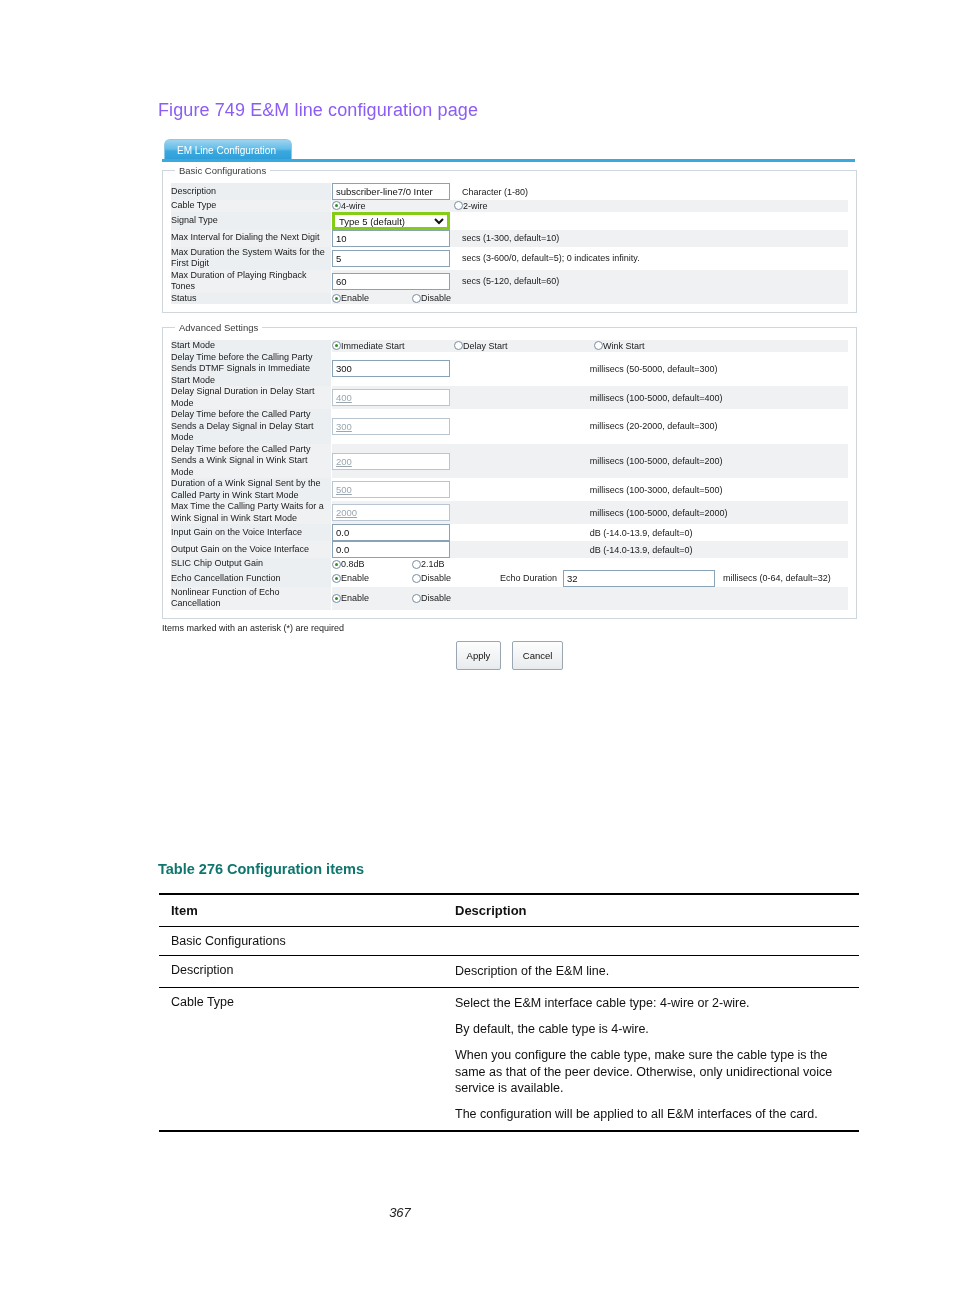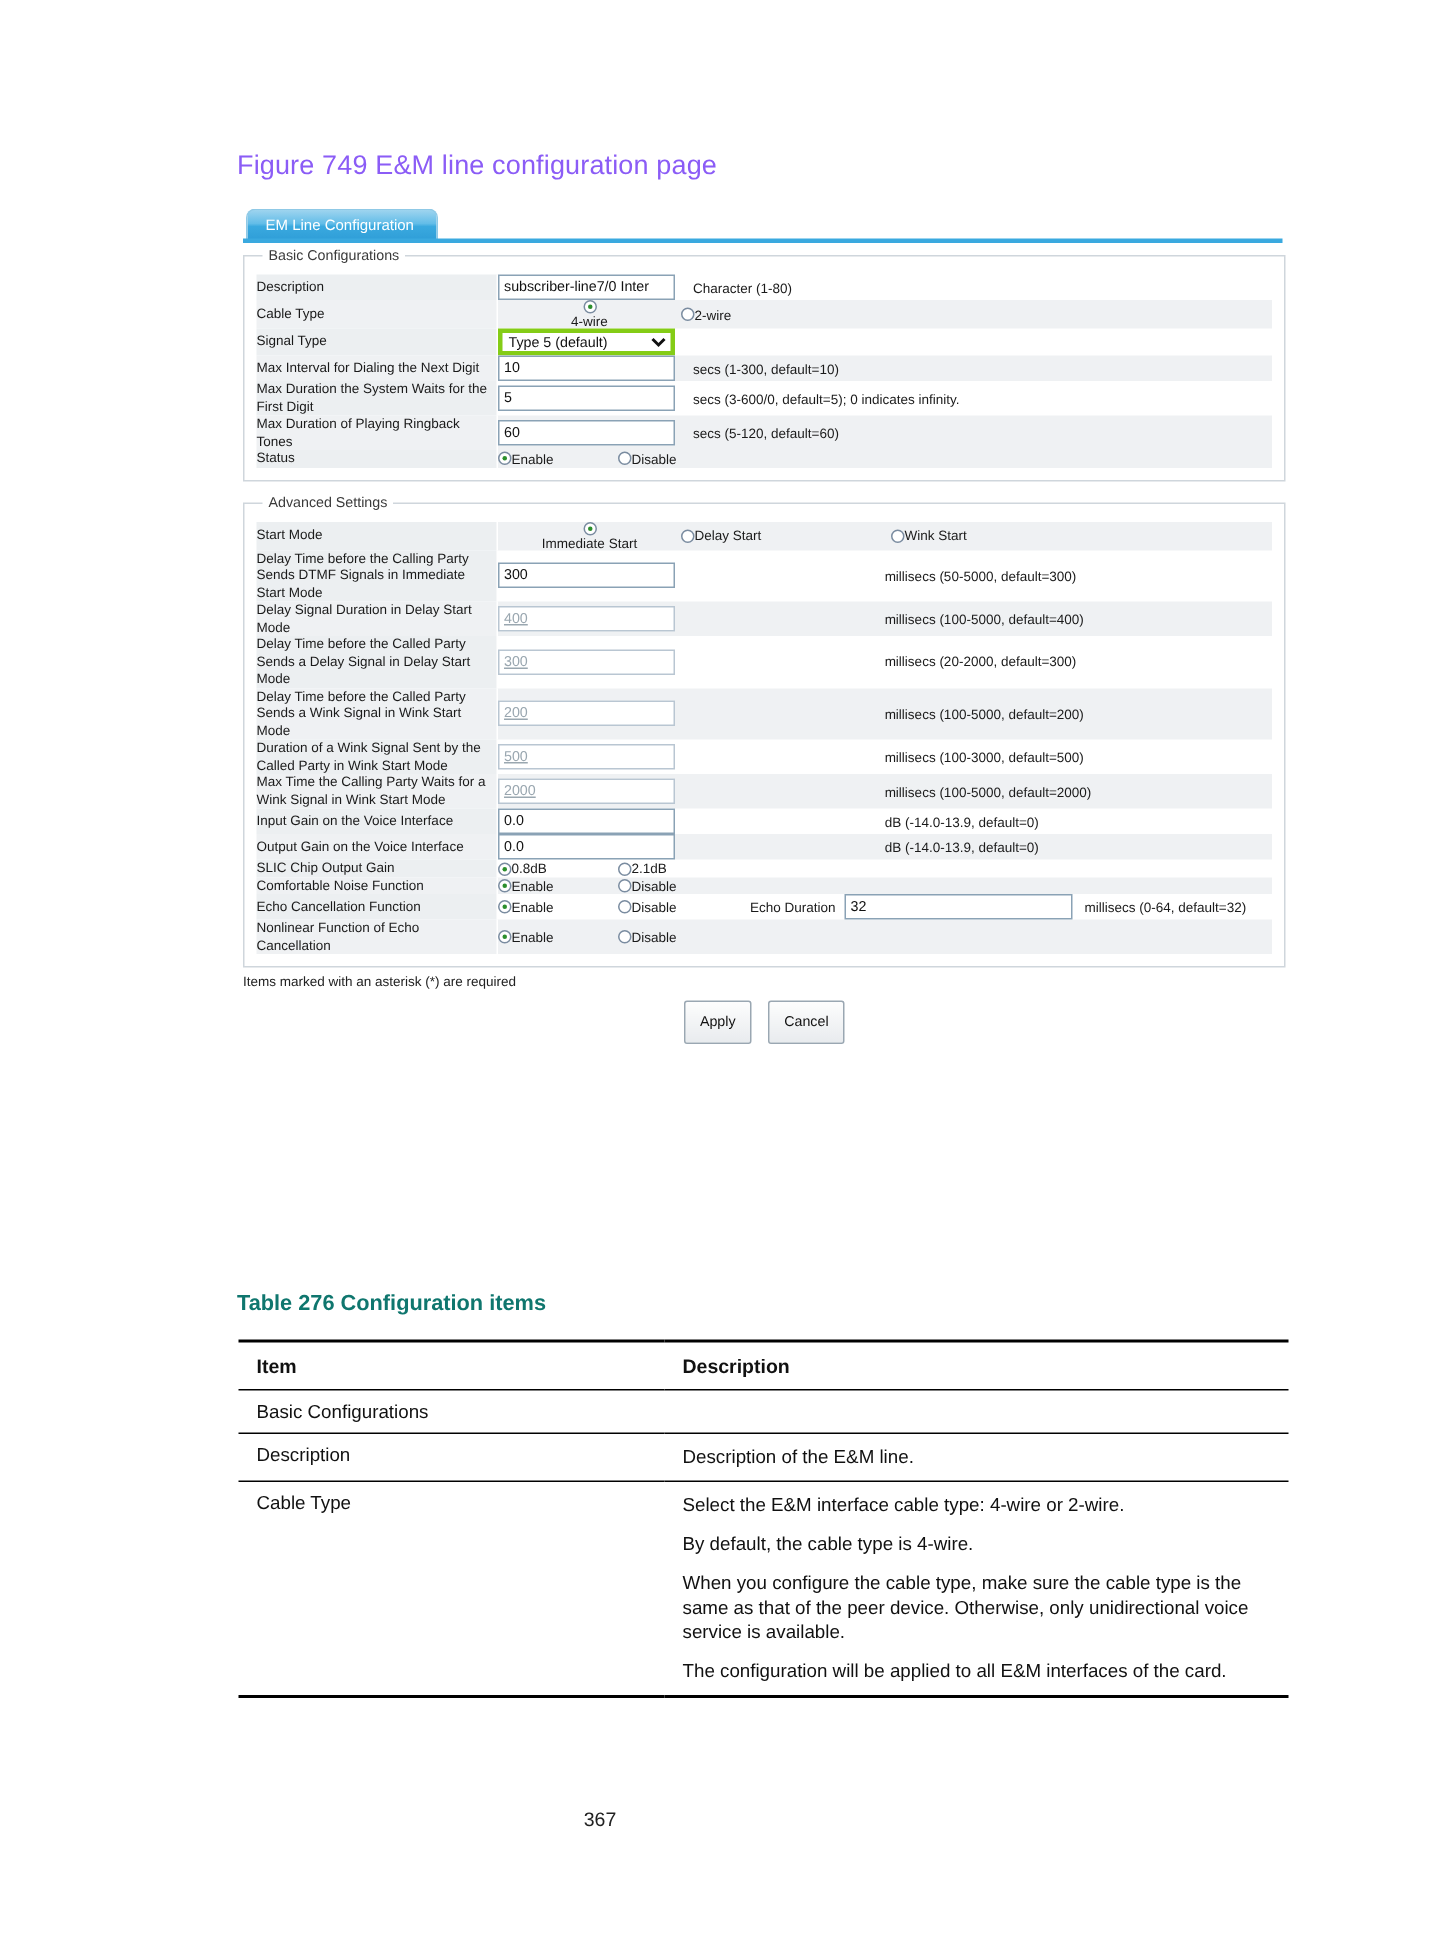--- a/index.html
+++ b/index.html
@@ -171,21 +171,21 @@
     position: absolute;
     left: 2px;
     top: 2px;
     width: 3px;
     height: 3px;
     border-radius: 50%;
     background: #2c8f2c;
   }
   .radio-cell { display: flex; align-items: center; }
   .radio-cell .slot { display: flex; align-items: center; }
-  .slot.s1 { width: 122px; flex-direction: column; }
+  .slot.s1 { width: 122px; }
   .slot.s2 { width: 180px; }
   .slot.s3 { width: 160px; }
   .slot.sw1 { width: 60px; }
   .slot.sw2 { width: auto; }
 
   
   .shot-foot {
     margin-top: 4px;
     font-size: 9px;
     color: #222;
@@ -246,20 +246,21 @@
   .desc-p:last-child { margin-bottom: 0; }
   .cell-mid { vertical-align: middle; }
 
   .pageno {
     position: absolute;
     left: 0;
     top: 1205px;
     width: 800px;
     text-align: center;
     font-size: 13px;
+    font-style: italic;
     color: #222;
   }
 </style>
 </head>
 <body>
 
 <div class="page">
 
   <div class="fig-caption">Figure 749 E&amp;M line configuration page</div>
 
@@ -447,35 +448,20 @@
                   <span class="rlabel">0.8dB</span>
                 </span>
                 <span class="slot sw2">
                   <span class="rdot"></span>
                   <span class="rlabel">2.1dB</span>
                 </span>
               </div>
             </td>
           </tr>
 
-          <tr class="alt">
-            <td class="lbl">Comfortable Noise Function</td>
-            <td class="fld" colspan="2">
-              <div class="radio-cell">
-                <span class="slot" style="width:80px">
-                  <span class="rdot on"></span>
-                  <span class="rlabel">Enable</span>
-                </span>
-                <span class="slot sw2">
-                  <span class="rdot"></span>
-                  <span class="rlabel">Disable</span>
-                </span>
-              </div>
-            </td>
-          </tr>
 
           <tr>
             <td class="lbl">Echo Cancellation Function</td>
             <td class="fld" colspan="2">
               <div class="radio-cell">
                 <span class="slot" style="width:80px">
                   <span class="rdot on"></span>
                   <span class="rlabel">Enable</span>
                 </span>
                 <span class="slot" style="width:88px">

